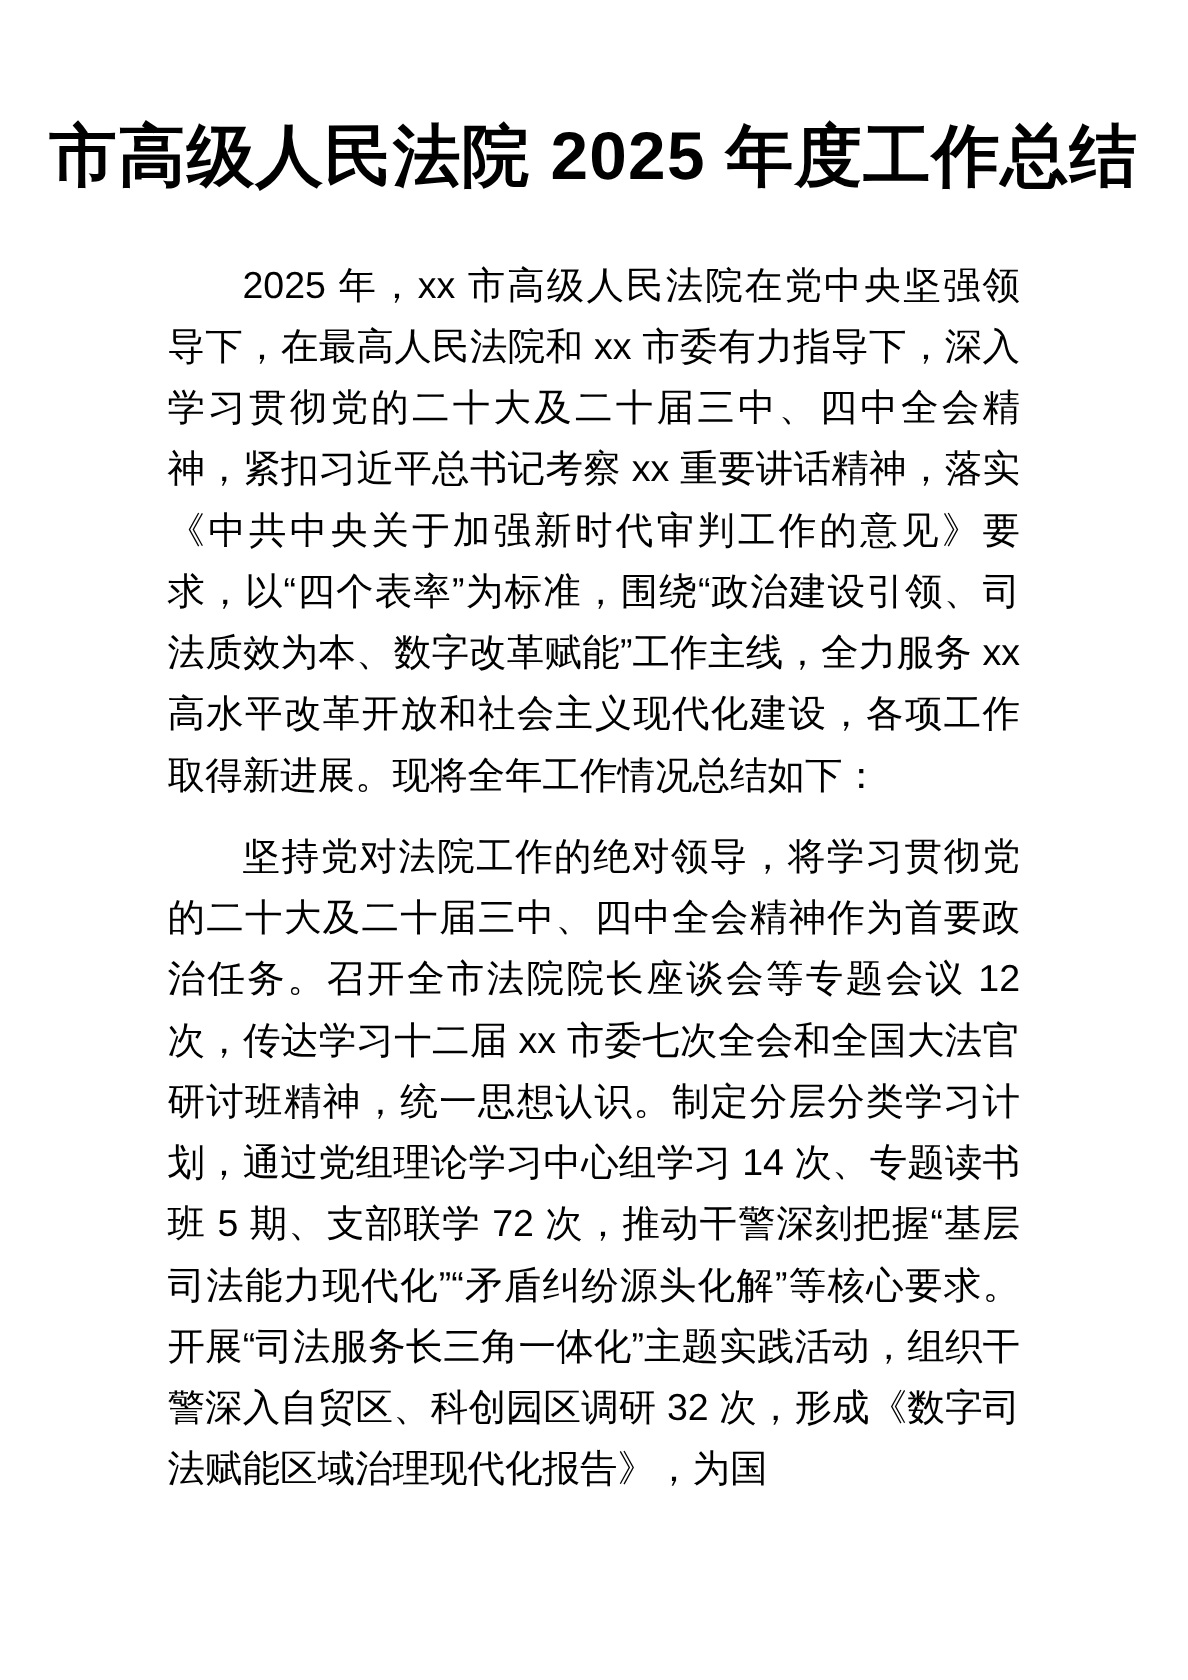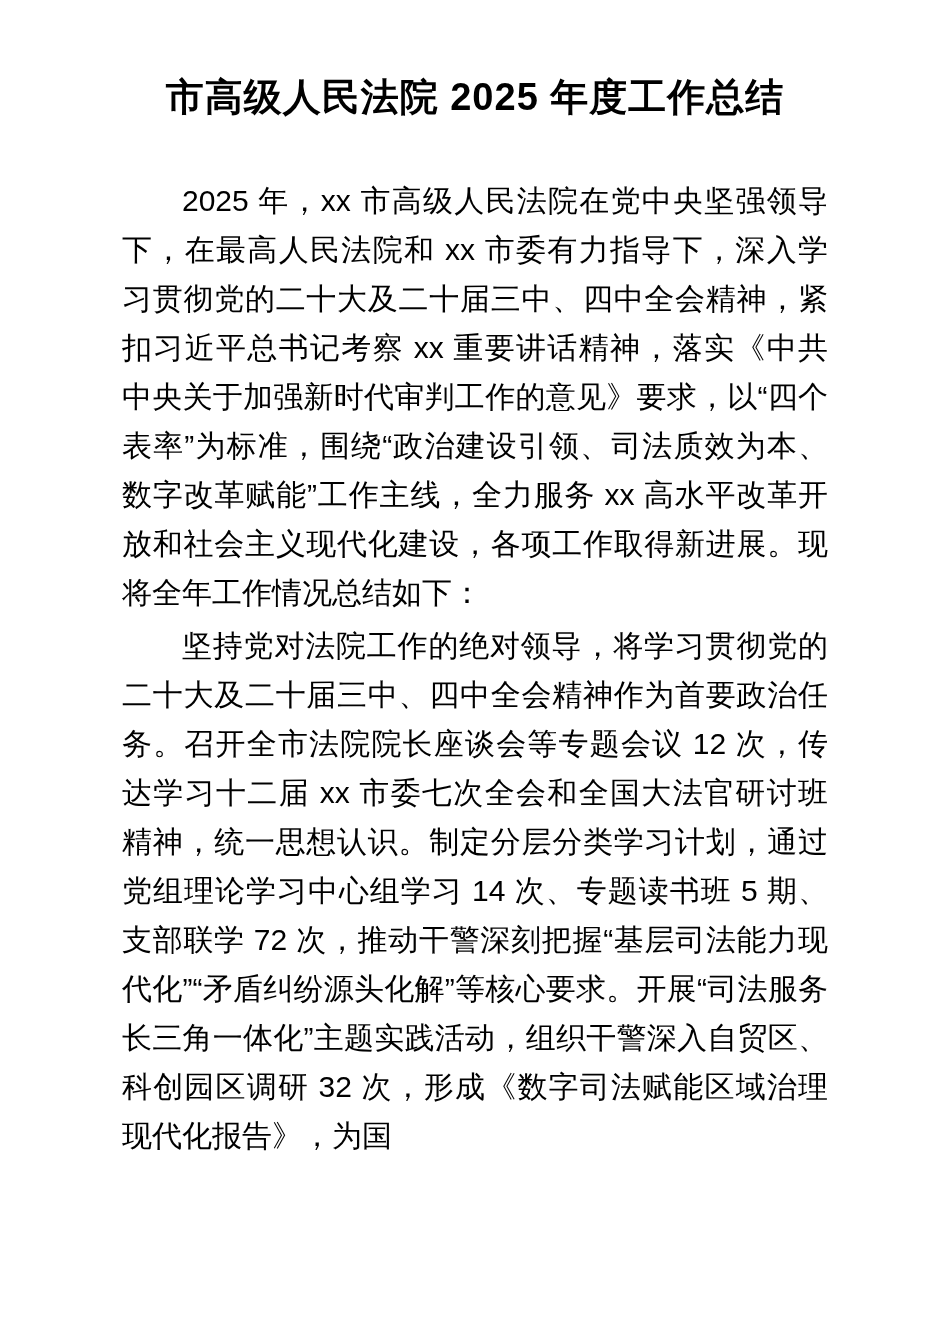--- a/index.html
+++ b/index.html
@@ -12,37 +12,37 @@
     width: 950px;
     height: 1344px;
     margin: 0 auto;
     background: #ffffff;
     color: #000000;
     overflow: hidden;
     font-family: "Liberation Sans", "DejaVu Sans", sans-serif;
   }
   .doc-title {
     margin: 0;
-    padding-top: 72px;
+    padding-top: 100px;
     text-align: center;
-    font-size: 38px;
+    font-size: 54px;
     line-height: 50px;
     font-weight: 700;
     letter-spacing: 1px;
   }
   .document-body {
     width: 714px;
     margin: 54px auto 0 auto;
     font-size: 30px;
     line-height: 49px;
     text-align: justify;
     text-justify: inter-ideograph;
   }
   .para {
-    margin: 4px;
+    margin: 16px;
     text-indent: 2em;
     word-break: break-all;
   }
   .para.heading {
     font-weight: 700;
   }
 </style>
 </head>
 <body>
 

